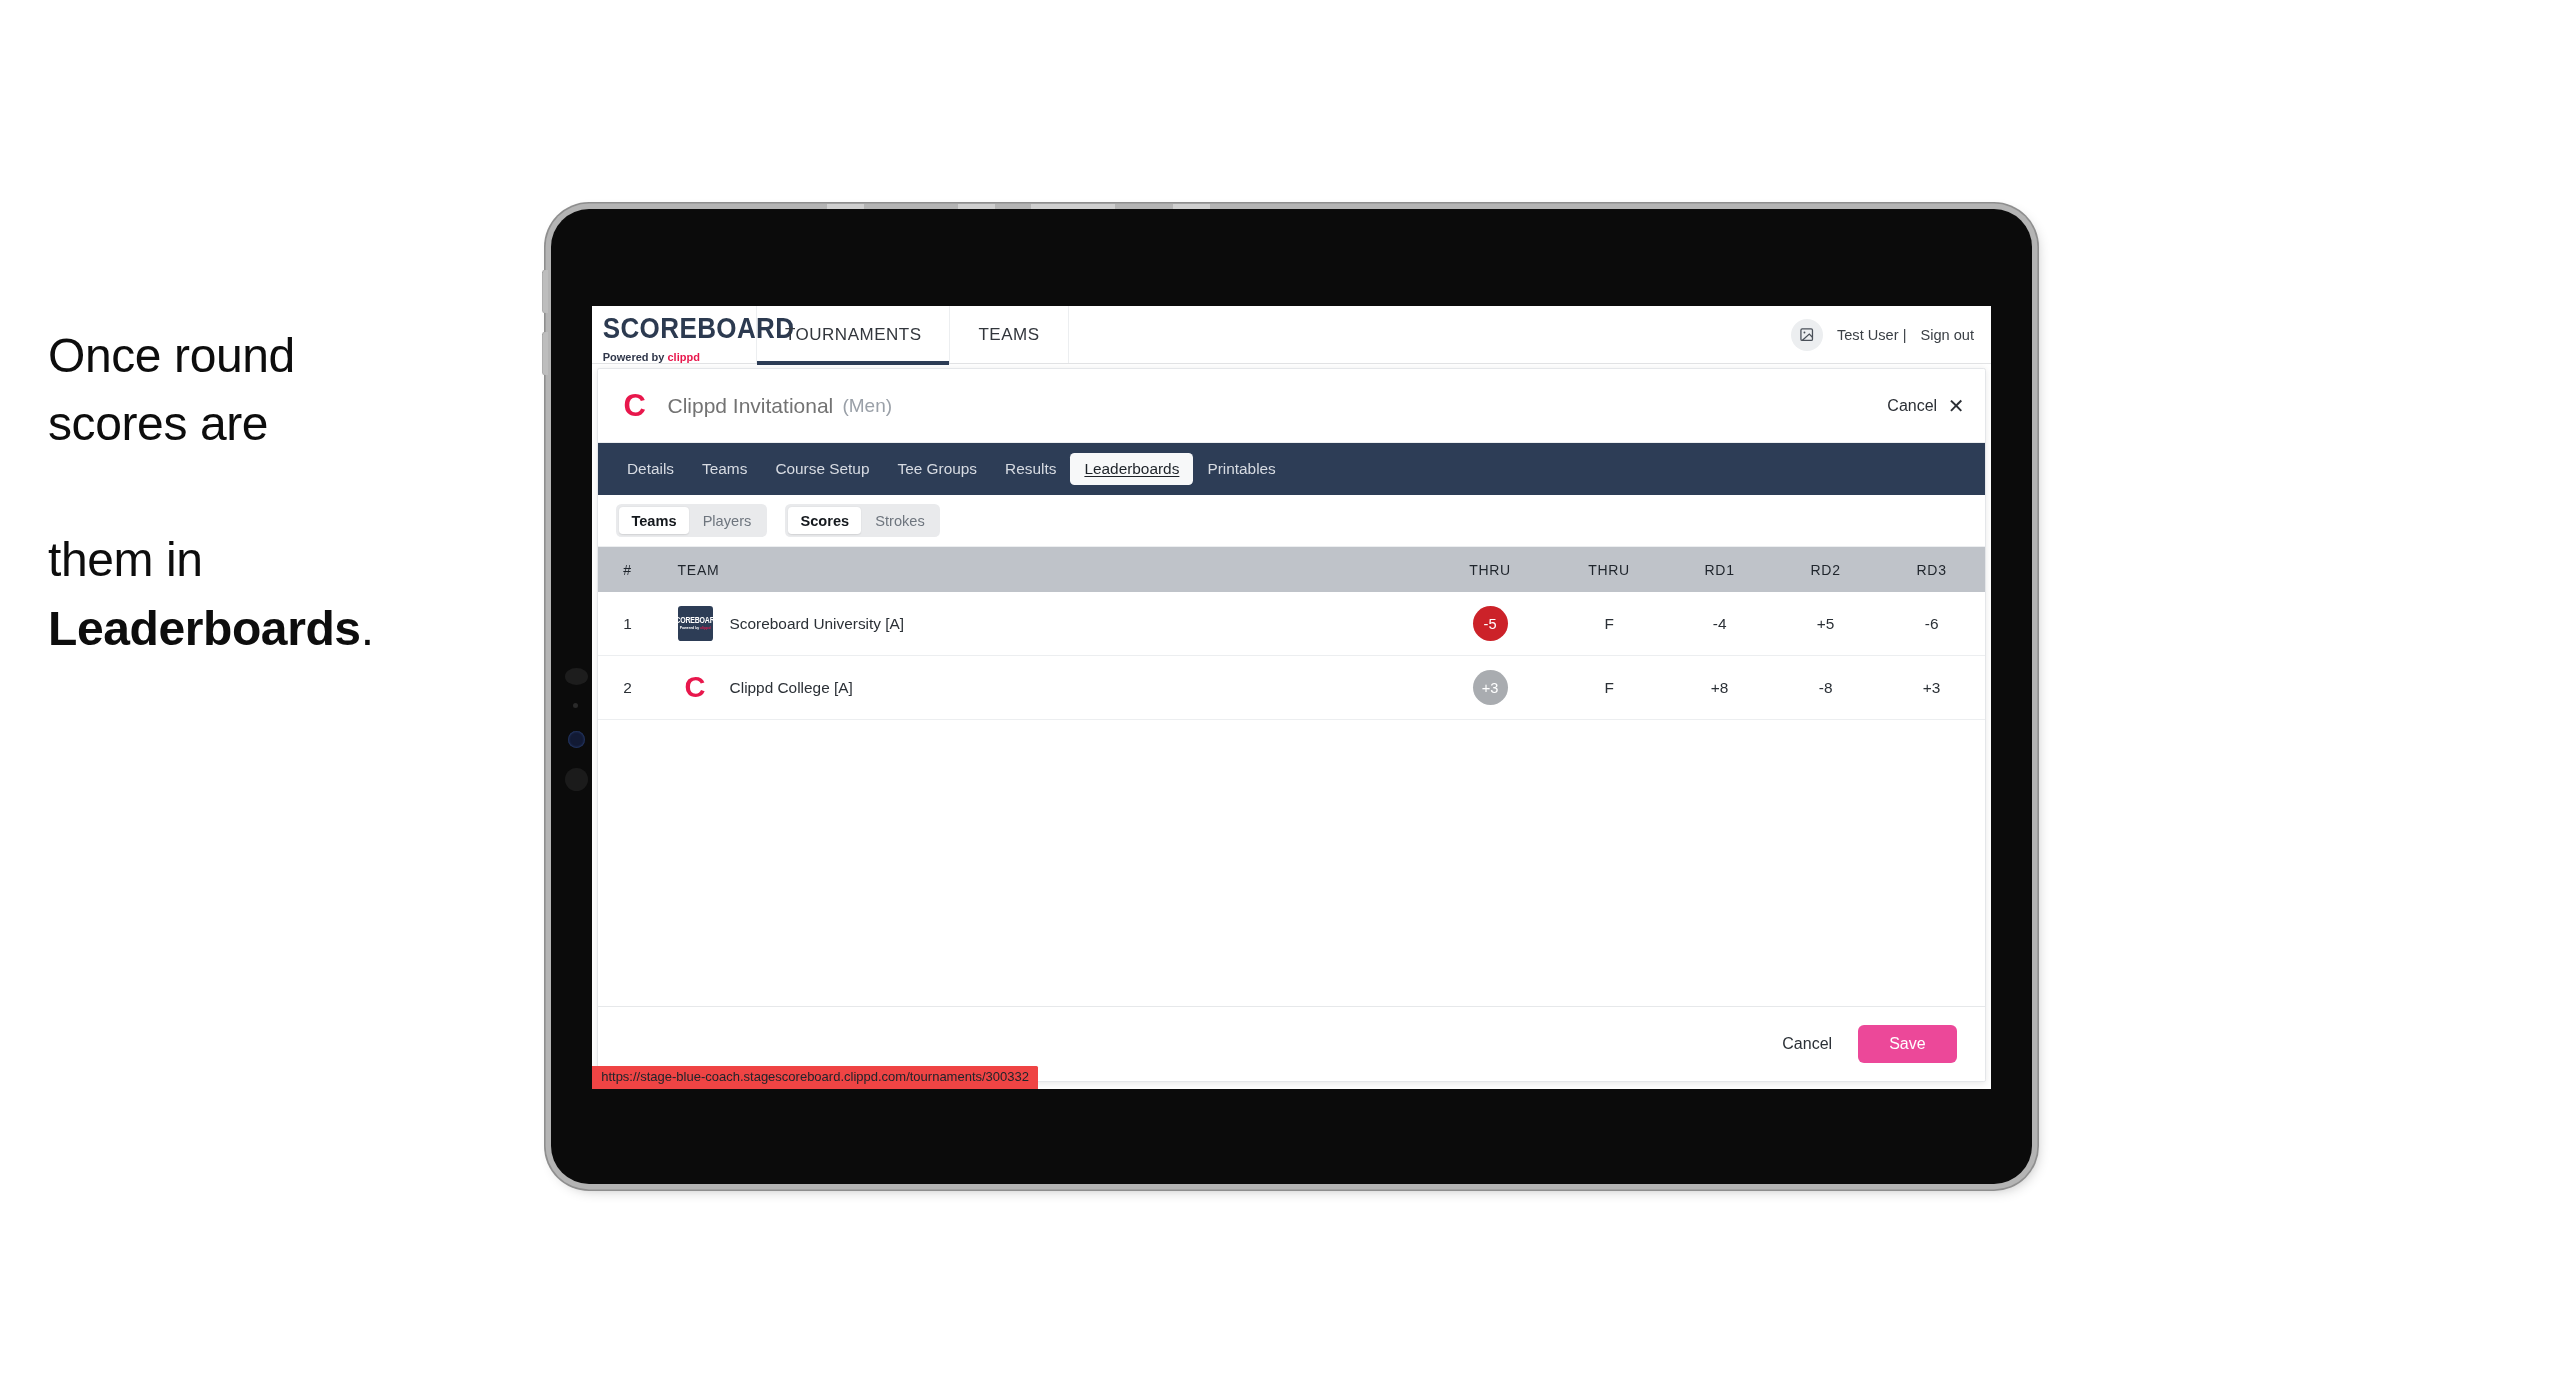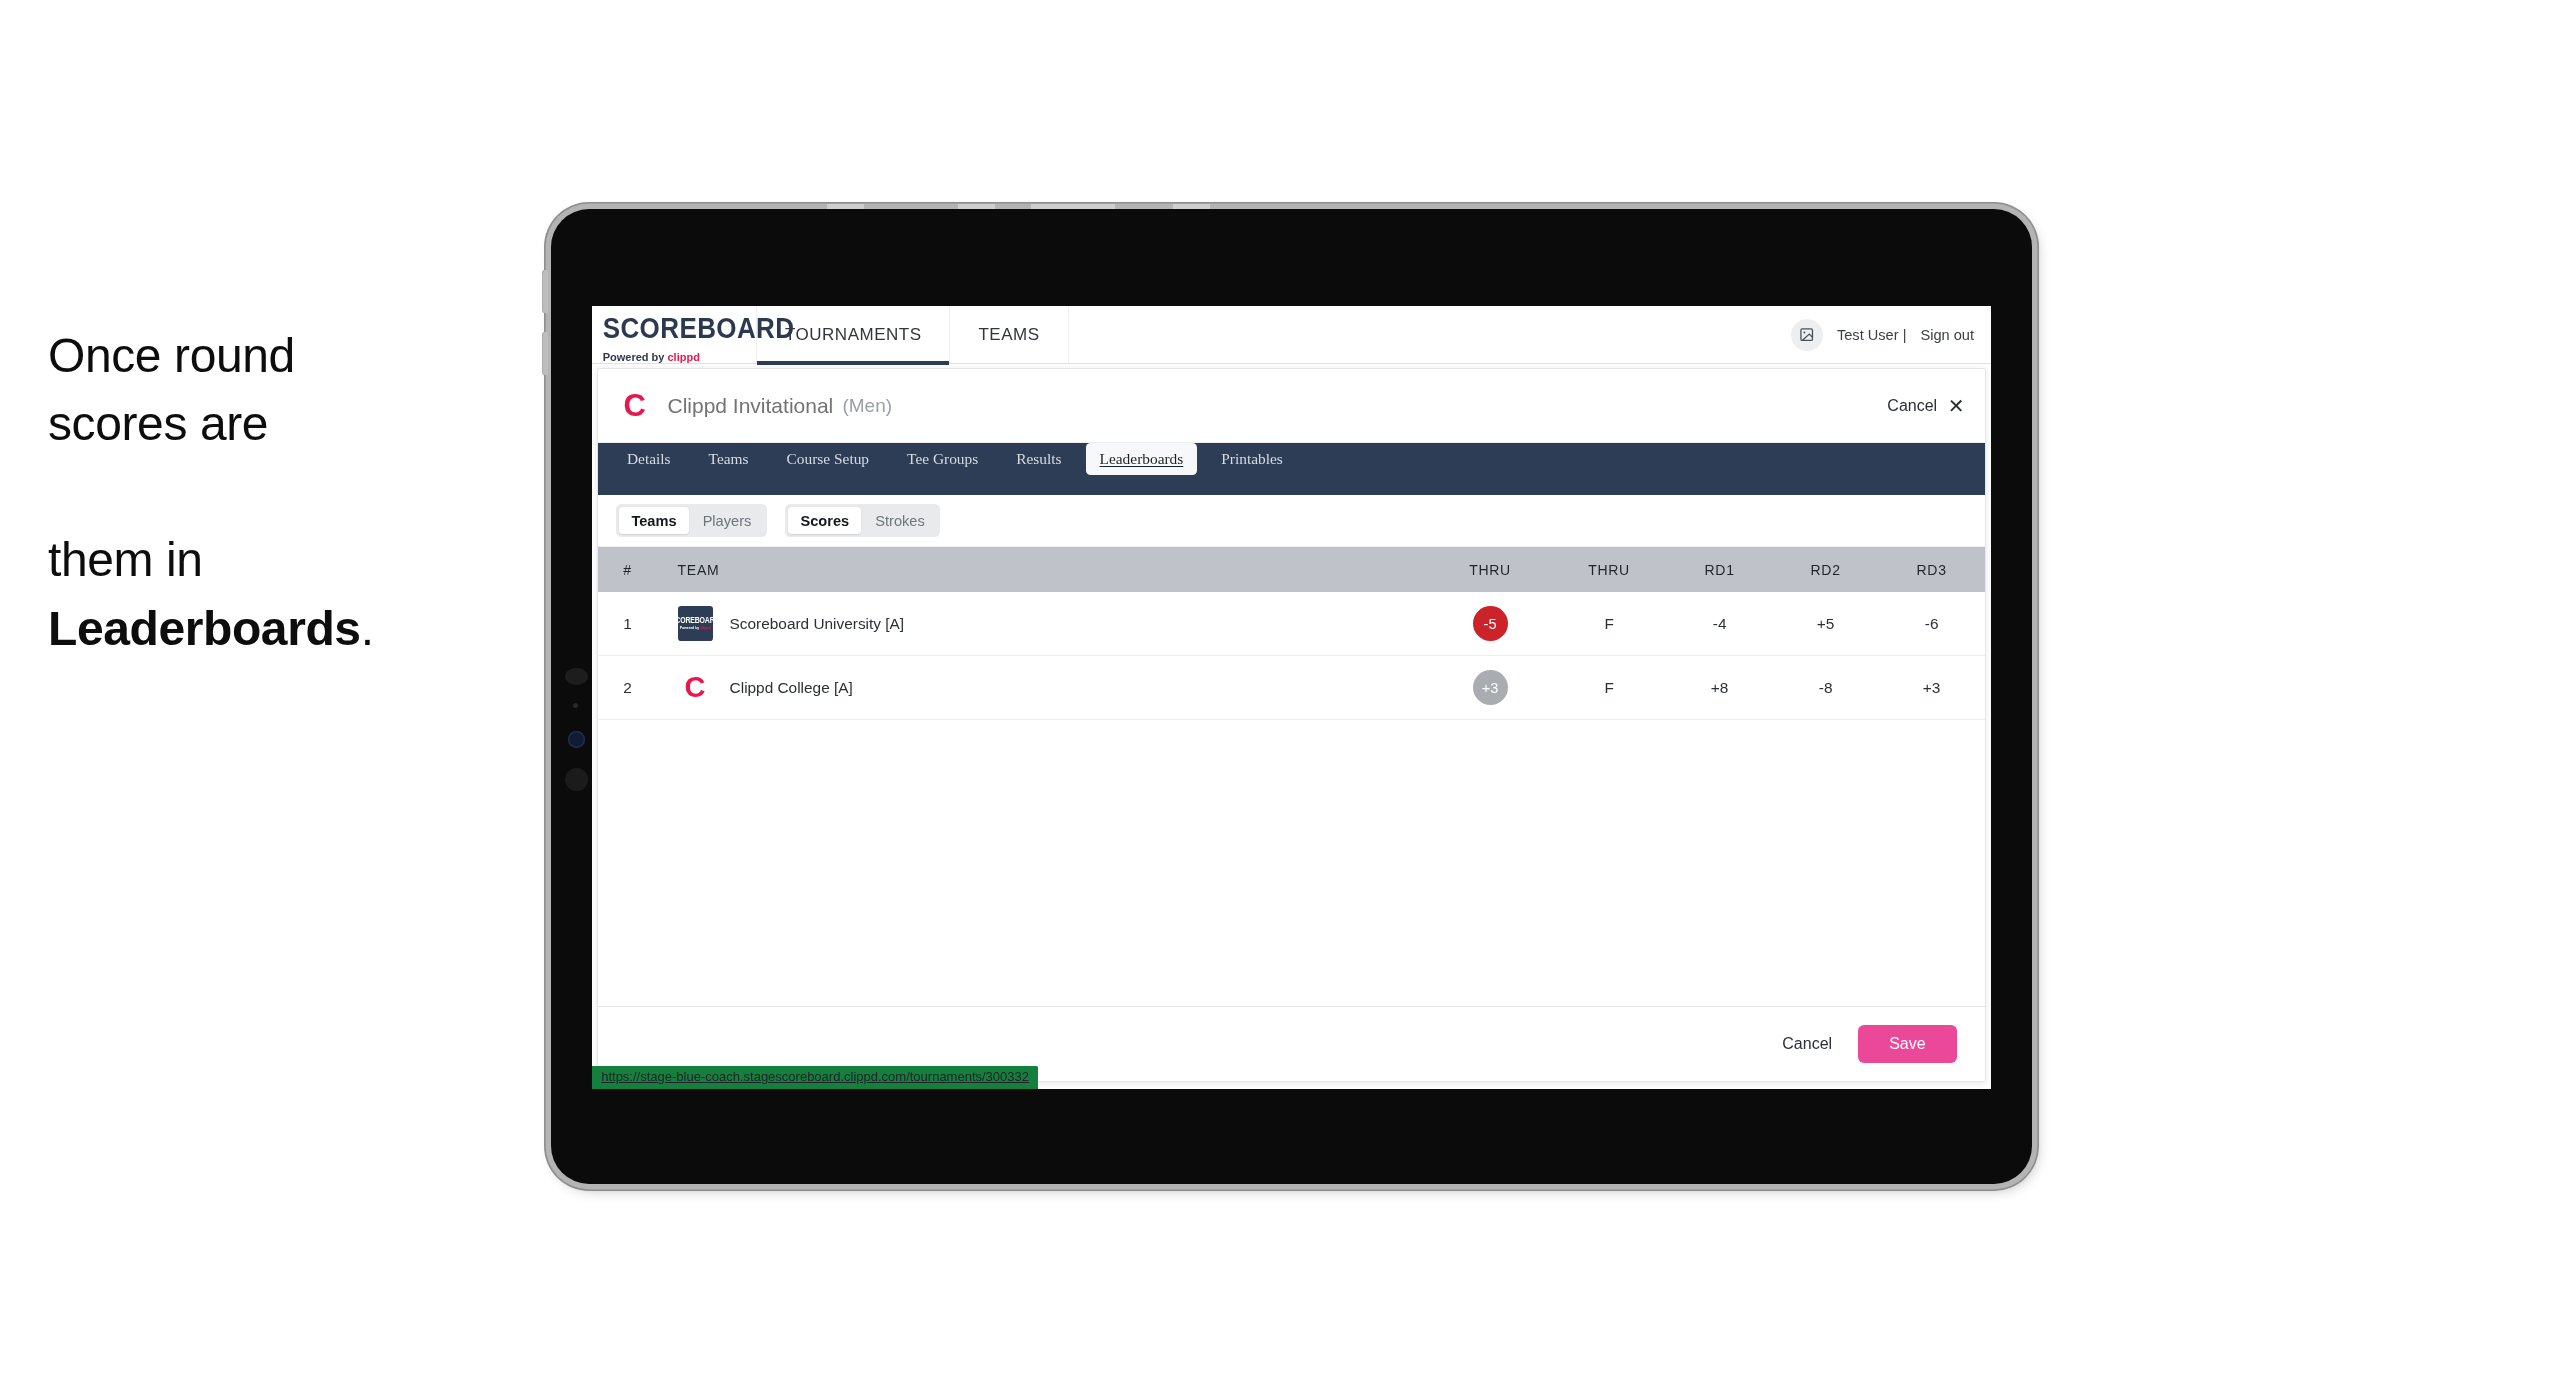--- a/index.html
+++ b/index.html
@@ -188,24 +188,23 @@
   #modal-cancel {
     display: flex; align-items: center; gap: 10.7px;
     font-size: 16px; color: #2b2f35; cursor: pointer;
   }
   #modal-cancel .x { font-size: 20px; font-weight: 300; line-height: 1; }
 
   
   #tabbar {
     height: 52px;
     background: #2d3d56;
-    display: flex; align-items: flex-start;
+    display: flex; align-items: center;
     padding: 0 15.4px;
-    gap: 10px;
-    font-family: Liberation Serif, serif;
+    gap: 0;
   }
   .tab {
     font-size: 15.4px;
     color: #d7dbe2;
     padding: 7px 14px;
     border-radius: 4.6px;
     cursor: pointer;
     white-space: nowrap;
   }
   .tab.active {
@@ -324,27 +323,26 @@
     padding: 10px 31px;
     border: none; border-radius: 6px;
     cursor: pointer;
     font-family: "Liberation Sans", sans-serif;
   }
 
   
   #statusbar {
     position: absolute;
     left: 0; bottom: 0;
-    background: #15803d;
+    background: #ef4444;
     color: #20242a;
     font-size: 13px;
     padding: 3.8px 9.2px 4.6px 9.2px;
     white-space: nowrap;
     border-top-right-radius: 1.5px;
-    text-decoration: underline;
   }
 </style>
 </head>
 <body>
 
 <div id="caption">
   <span>Once round</span><br>
   <span>scores are</span><br>
   <br>
   <span>them in </span><span class="bold">Leaderboards</span><span>.</span>

